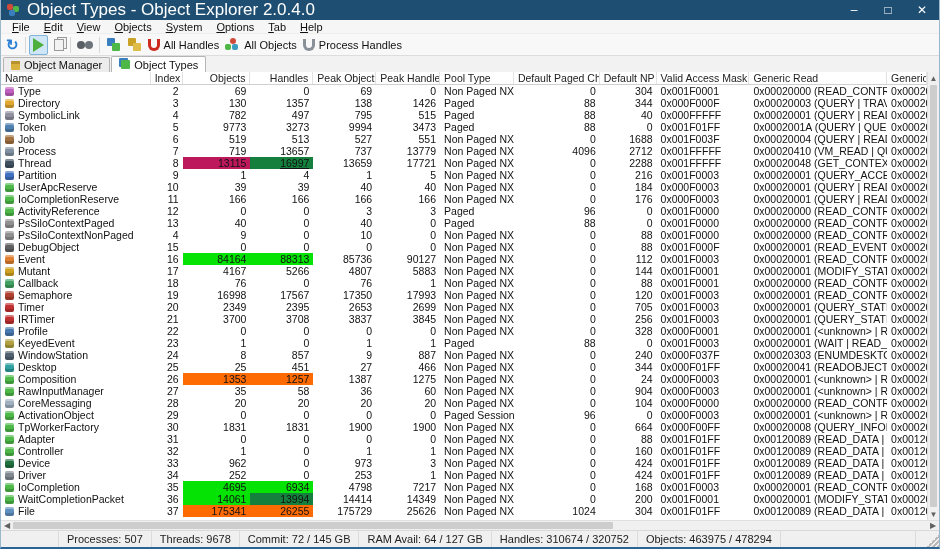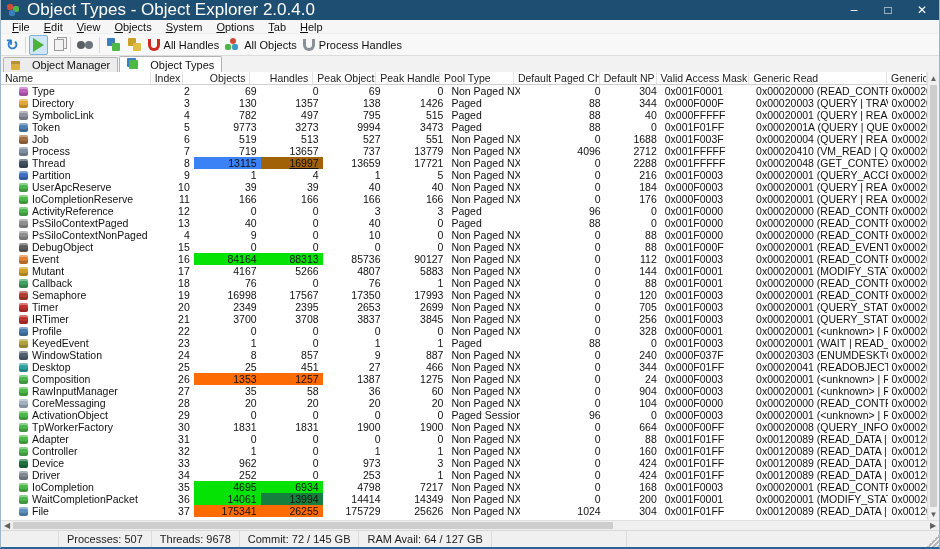--- a/index.html
+++ b/index.html
@@ -43,32 +43,32 @@
   .ico-magnet { width:12px; height:12px; border:3px solid #cc2a1e; border-bottom:none; border-radius:7px 7px 0 0; transform:rotate(180deg); }
   .ico-magnet.gray { border-color:#8a9099; }
   .ico-objects { width:15px; height:13px; position:relative; }
   .ico-objects i { position:absolute; width:6px; height:6px; border-radius:2px; }
   .ico-objects i:nth-child(1){ background:#d04a3a; left:5px; top:0; border-radius:50%; }
   .ico-objects i:nth-child(2){ background:#4db848; left:0; top:6px; }
   .ico-objects i:nth-child(3){ background:#3a9ec0; left:7px; top:6px; }
 
   
   .tabbar { height:16px; background:#f2f2f2; display:flex; align-items:flex-end; padding-left:2px; flex:0 0 auto; }
-  .tab { height:15px; display:flex; align-items:center; padding:0 7px; border:1px solid #b4b4b4; border-bottom:none; background:#ececec; margin-right:1px; border-radius:2px 2px 0 0;gap:8px; }
+  .tab { height:15px; display:flex; align-items:center; padding:0 7px; border:1px solid #b4b4b4; border-bottom:none; background:#ececec; margin-right:1px; border-radius:2px 2px 0 0; }
   .tab.active { background:#fff; height:16px; font-weight:normal; }
   .tab .cube { width:9px; height:9px; border-radius:1px; margin-right:4px; position:relative; }
   .cube-gold { background:#d8b23c; box-shadow:inset 0 3px 0 #b8922c; }
   .cube-dual { background:#4db848; box-shadow:-2px -2px 0 0 #3a7ec0; margin-left:2px; }
 
   
   .content { flex:1 1 auto; display:flex; min-height:0; }
   .grid { flex:1 1 auto; display:flex; flex-direction:column; min-width:0; overflow:hidden; }
   .thead { height:13px; display:flex; border-bottom:1px solid #d0d0d0; background:#fff; color:#222; flex:0 0 auto; }
   .thead .hc { border-right:1px solid #e2e2e2; padding:0 4px; font-size:10.5px; line-height:13px; white-space:nowrap; overflow:hidden; }
-  .tbody { flex:1 1 auto; overflow:hidden; position:relative;margin-left:14px; }
+  .tbody { flex:1 1 auto; overflow:hidden; position:relative; }
   .trow { height:12px; display:flex; align-items:center; }
   .cell { padding:0 4px; font-size:10.5px; line-height:12px; white-space:nowrap; overflow:hidden; height:12px; }
   .num { text-align:right; }
   .c-name{ width:150px; display:flex; align-items:center; }
   .c-index{ width:32px; } .c-objects{ width:68px; } .c-handles{ width:63px; }
   .c-pobjects{ width:63px; } .c-phandles{ width:64px; } .c-pool{ width:74px; }
   .c-dpc{ width:86px; } .c-dnpc{ width:57px; } .c-vam{ width:93px; }
   .c-gr{ width:138px; } .c-gw{ width:40px; }
   .ricon { width:9px; height:9px; border-radius:2px; margin-right:4px; flex:0 0 auto; box-shadow:inset 0 -3px 0 rgba(0,0,0,0.18), inset 0 2px 0 rgba(255,255,255,0.35); }
   .rname { white-space:nowrap; overflow:hidden; }
@@ -296,22 +296,22 @@
             <span class="cell c-vam">0x001FFFFF</span>
             <span class="cell c-gr">0x00020410 (VM_READ | QUERY_INF...</span>
             <span class="cell c-gw">0x00020BEA</span>
           </div>
           <div class="trow">
             <span class="cell c-name">
               <span class="ricon" style="background: rgb(64, 80, 96);"></span>
               <span class="rname">Thread</span>
             </span>
             <span class="cell c-index num">8</span>
-            <span class="cell c-objects num" style="background: #3b82f6;">13115</span>
-            <span class="cell c-handles num" style="background: #a16207; text-decoration: underline;">16997</span>
+            <span class="cell c-objects num" style="background: #be185d;">13115</span>
+            <span class="cell c-handles num" style="background: #15803d; text-decoration: underline;">16997</span>
             <span class="cell c-pobjects num">13659</span>
             <span class="cell c-phandles num">17721</span>
             <span class="cell c-pool">Non Paged NX</span>
             <span class="cell c-dpc num">0</span>
             <span class="cell c-dnpc num">2288</span>
             <span class="cell c-vam">0x001FFFFF</span>
             <span class="cell c-gr">0x00020048 (GET_CONTEXT | QUERY...</span>
             <span class="cell c-gw">0x00020437</span>
           </div>
           <div class="trow">
@@ -822,17 +822,19 @@
     <span class="htrack"></span>
     <span class="arrow">▶</span>
   </div>
 
   <div class="statusbar" id="statusbar">
       <span class="ssec" style="width: 58px;"></span>
       <span class="ssec">Processes: 507</span>
       <span class="ssec">Threads: 9678</span>
       <span class="ssec">Commit: 72 / 145 GB</span>
       <span class="ssec">RAM Avail: 64 / 127 GB</span>
+      <span class="ssec">Handles: 310674 / 320752</span>
+      <span class="ssec">Objects: 463975 / 478294</span>
       <span class="ssec" style="width: 135px;"></span>
       <span class="grip"></span>
     </div>
 
 </div>
 
 </body></html>

